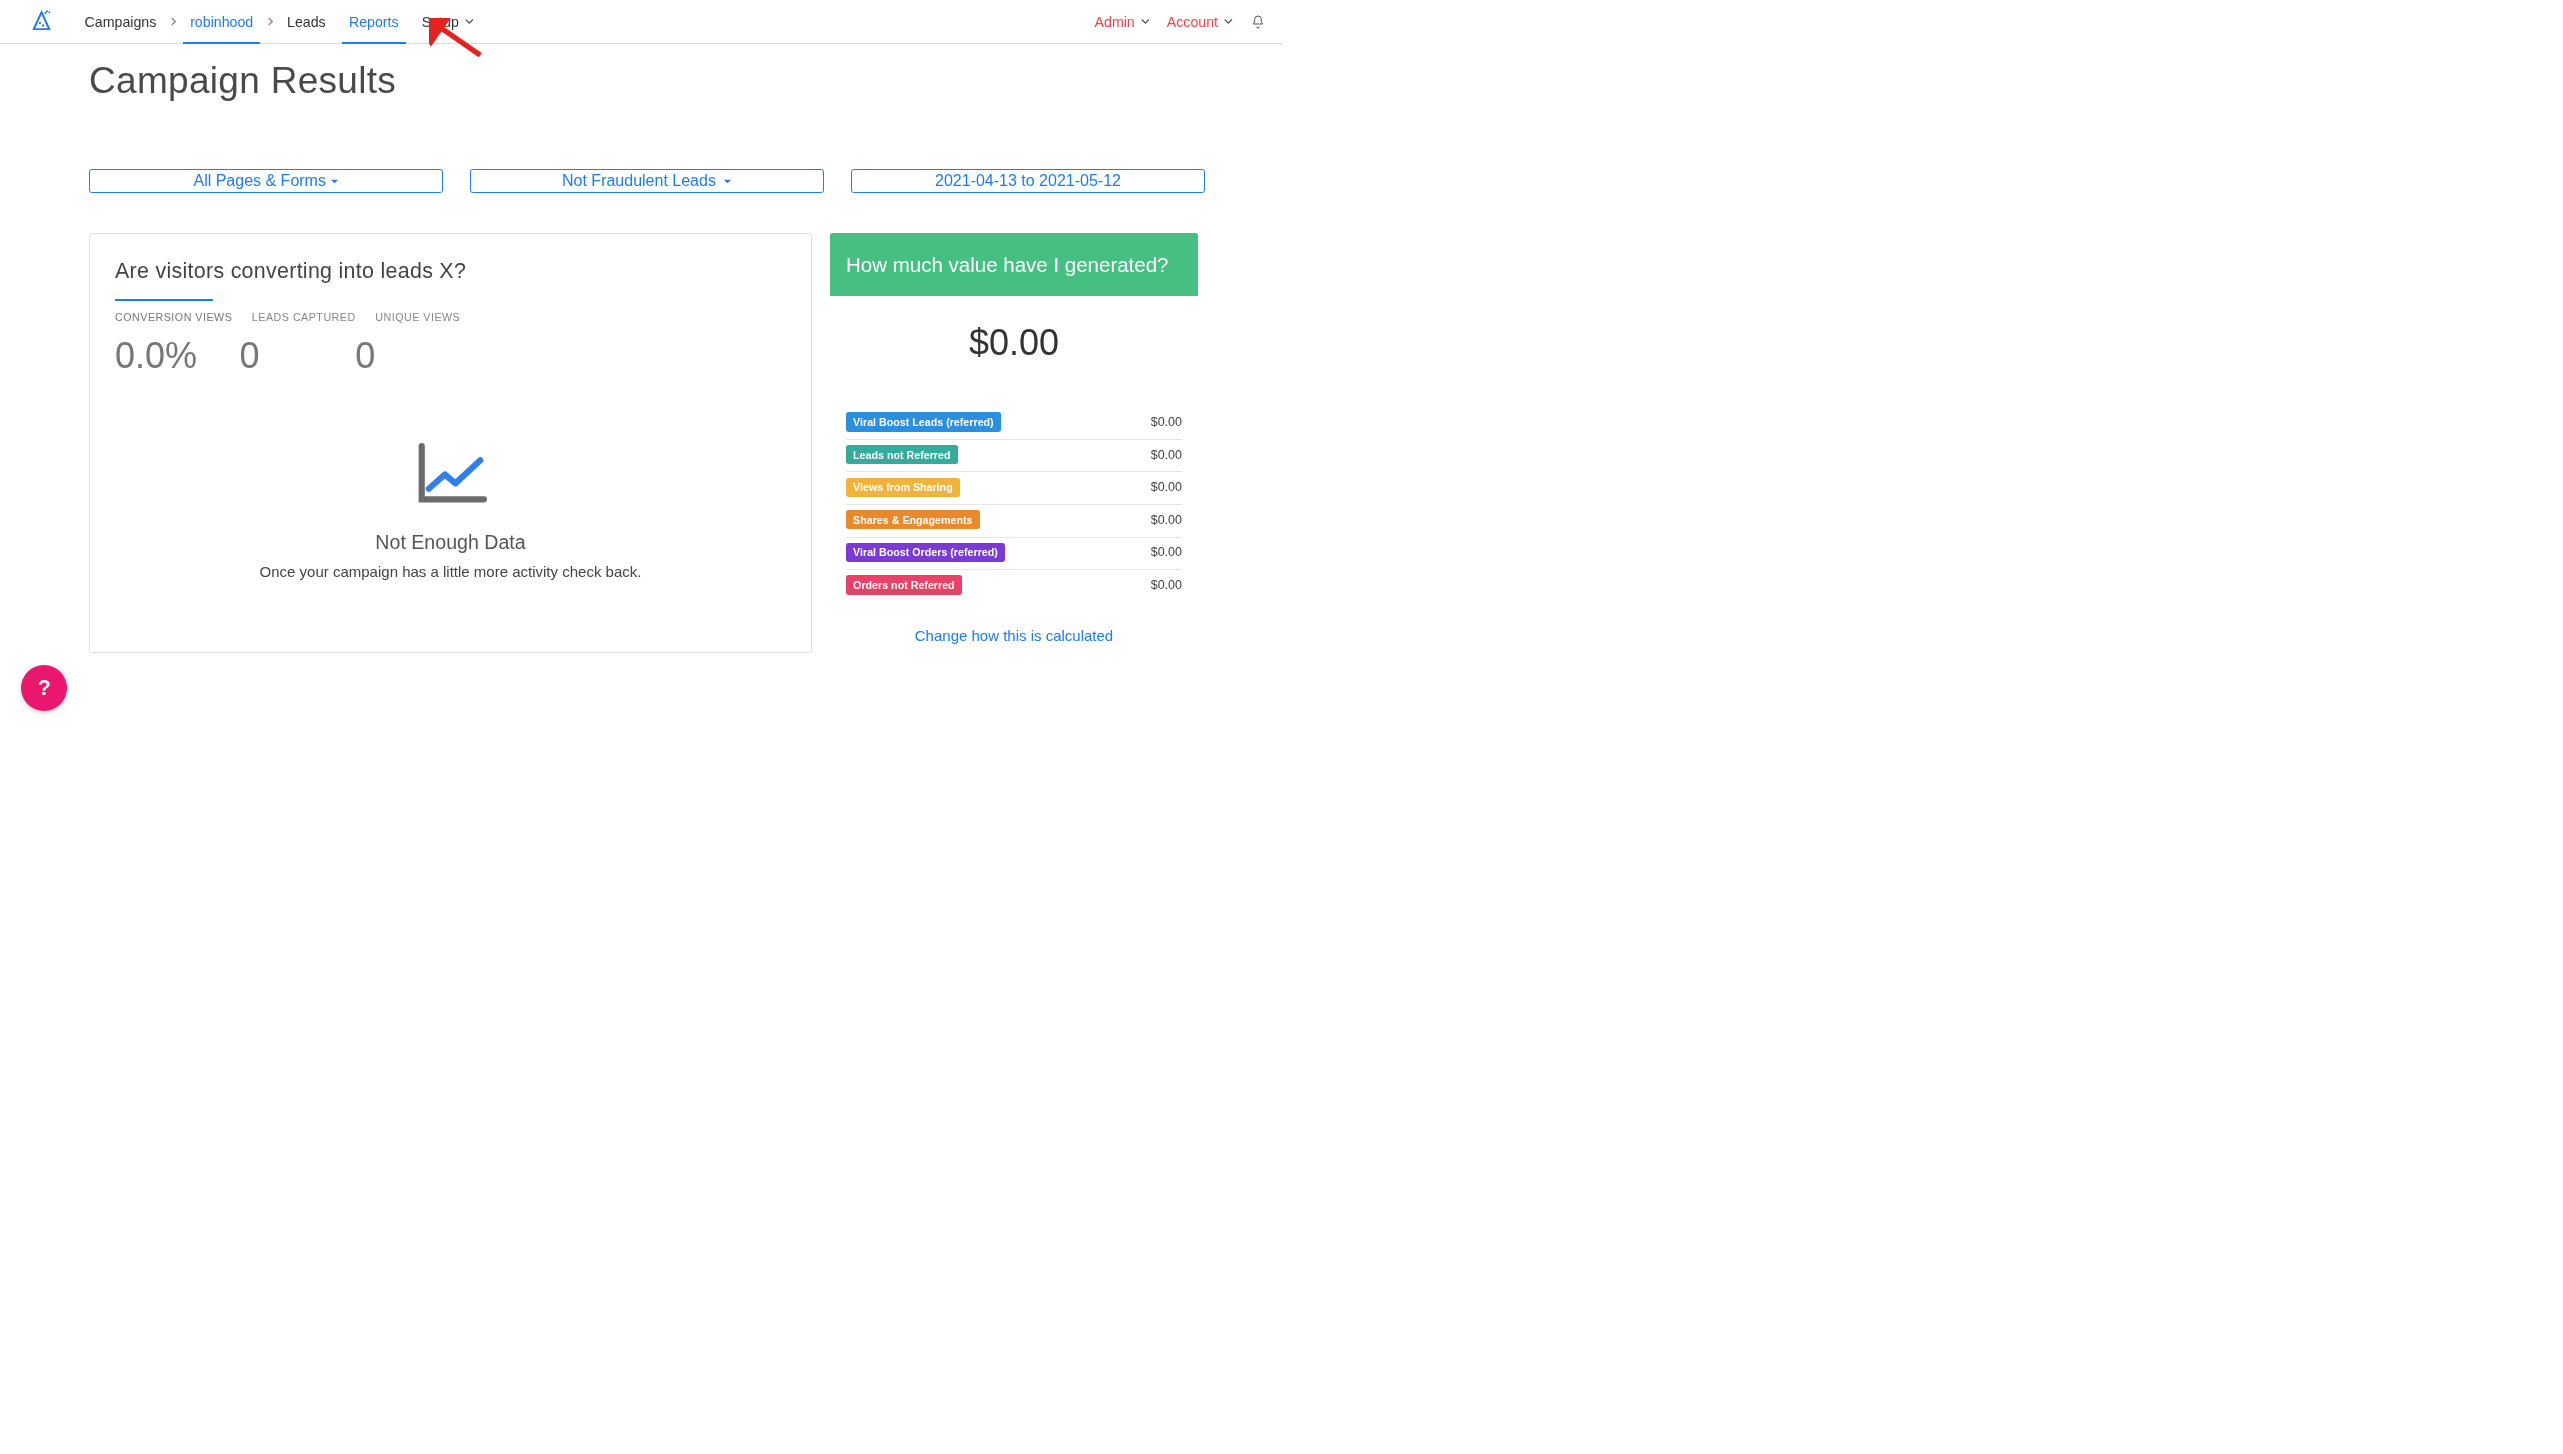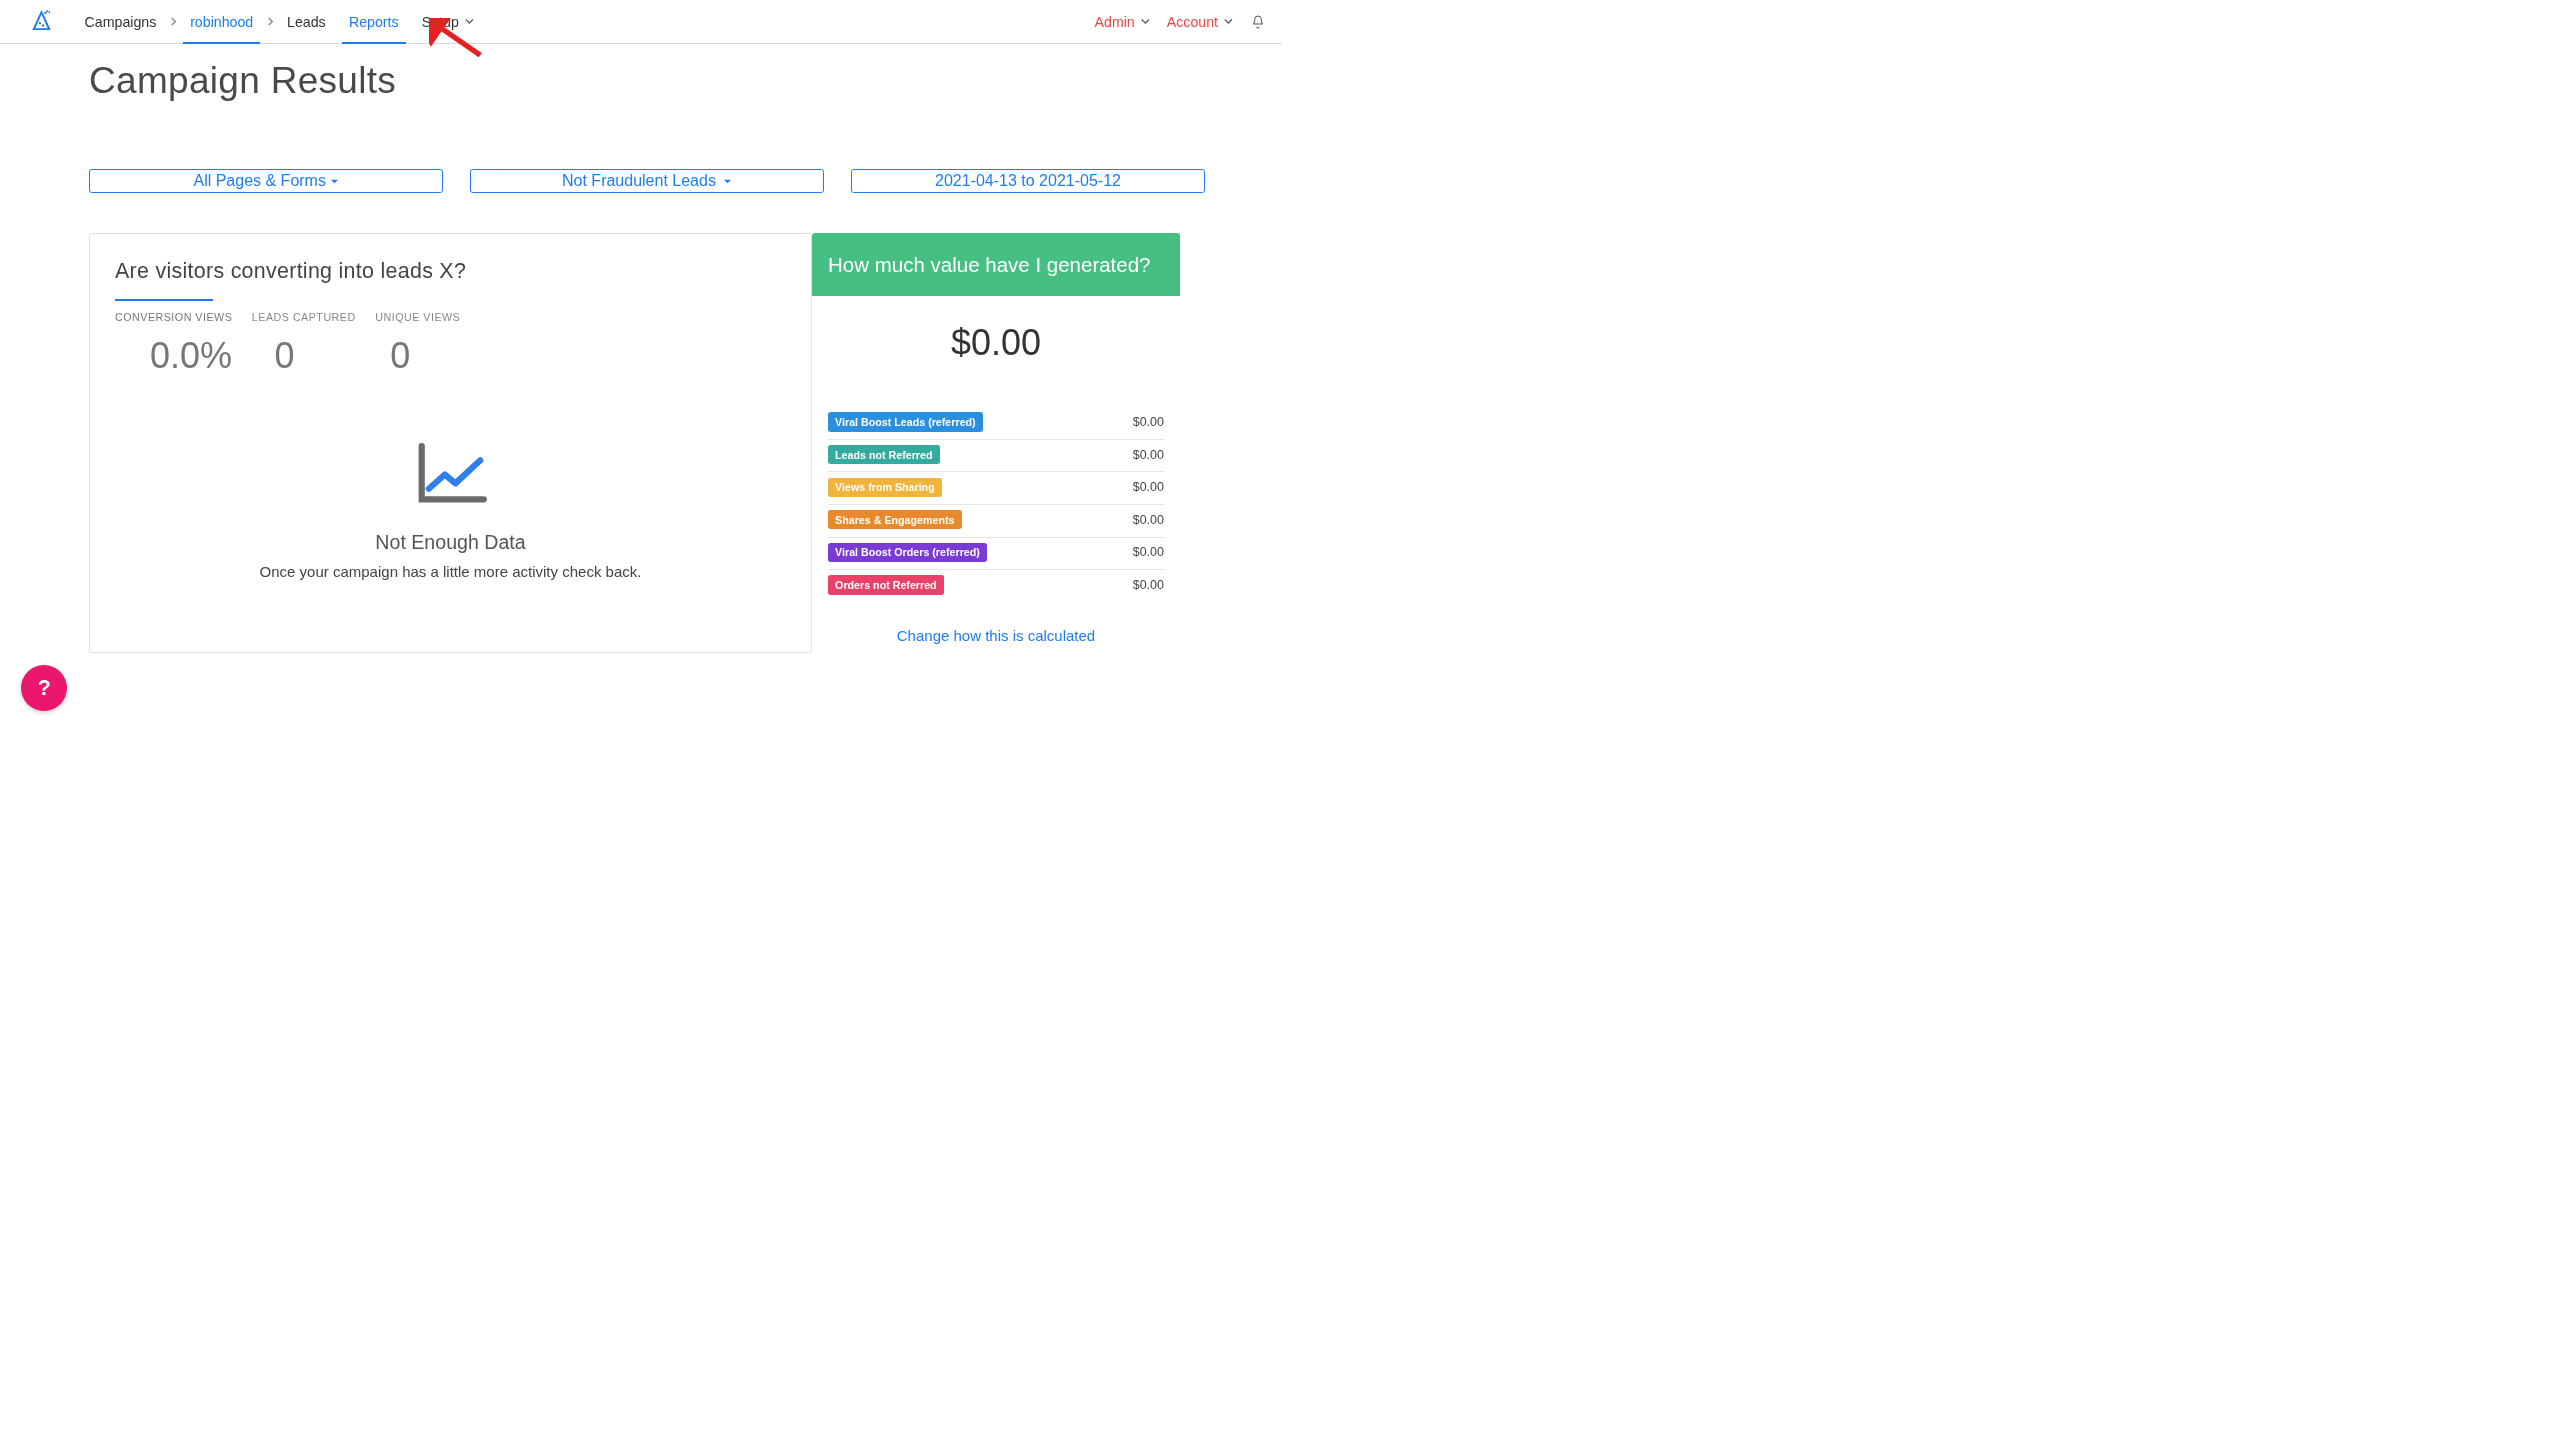--- a/index.html
+++ b/index.html
@@ -78,21 +78,21 @@
     cursor:pointer;
   }
   .filter-btn .caret { margin-left:3.6px; }
   .filter-btn .caret svg{width:9px;height:9px; fill:#1e7cf0;}
 
   
   .cols {
     margin-top:40px;
     display:grid;
     grid-template-columns: 723px 368px;
-    gap: 0;
+    gap: 18px;
   }
 
   .panel-left {
     border:0.9px solid #e1e1e1;
     border-radius:2.7px;
     padding: 25px 25px 36px 25px;
   }
   .panel-left h2 {
     font-size:21.4px; font-weight:400; color:#444; letter-spacing:0.3px;
   }
@@ -116,21 +116,20 @@
     content:"";
     position:absolute;
     top:-12.5px; left:0;
     width:98px; height:2.7px;
     background:#1e7cf0;
   }
   .metric-row {
     margin-top: 7.1px;
     display:flex;
     gap:19.6px;
-    margin-left:35px;
   }
   .metric-val {
     font-size:36px;
     font-weight:400;
     color:#777;
     min-width:89px;
   }
   .no-data {
     text-align:center;
     margin-top:62px;

